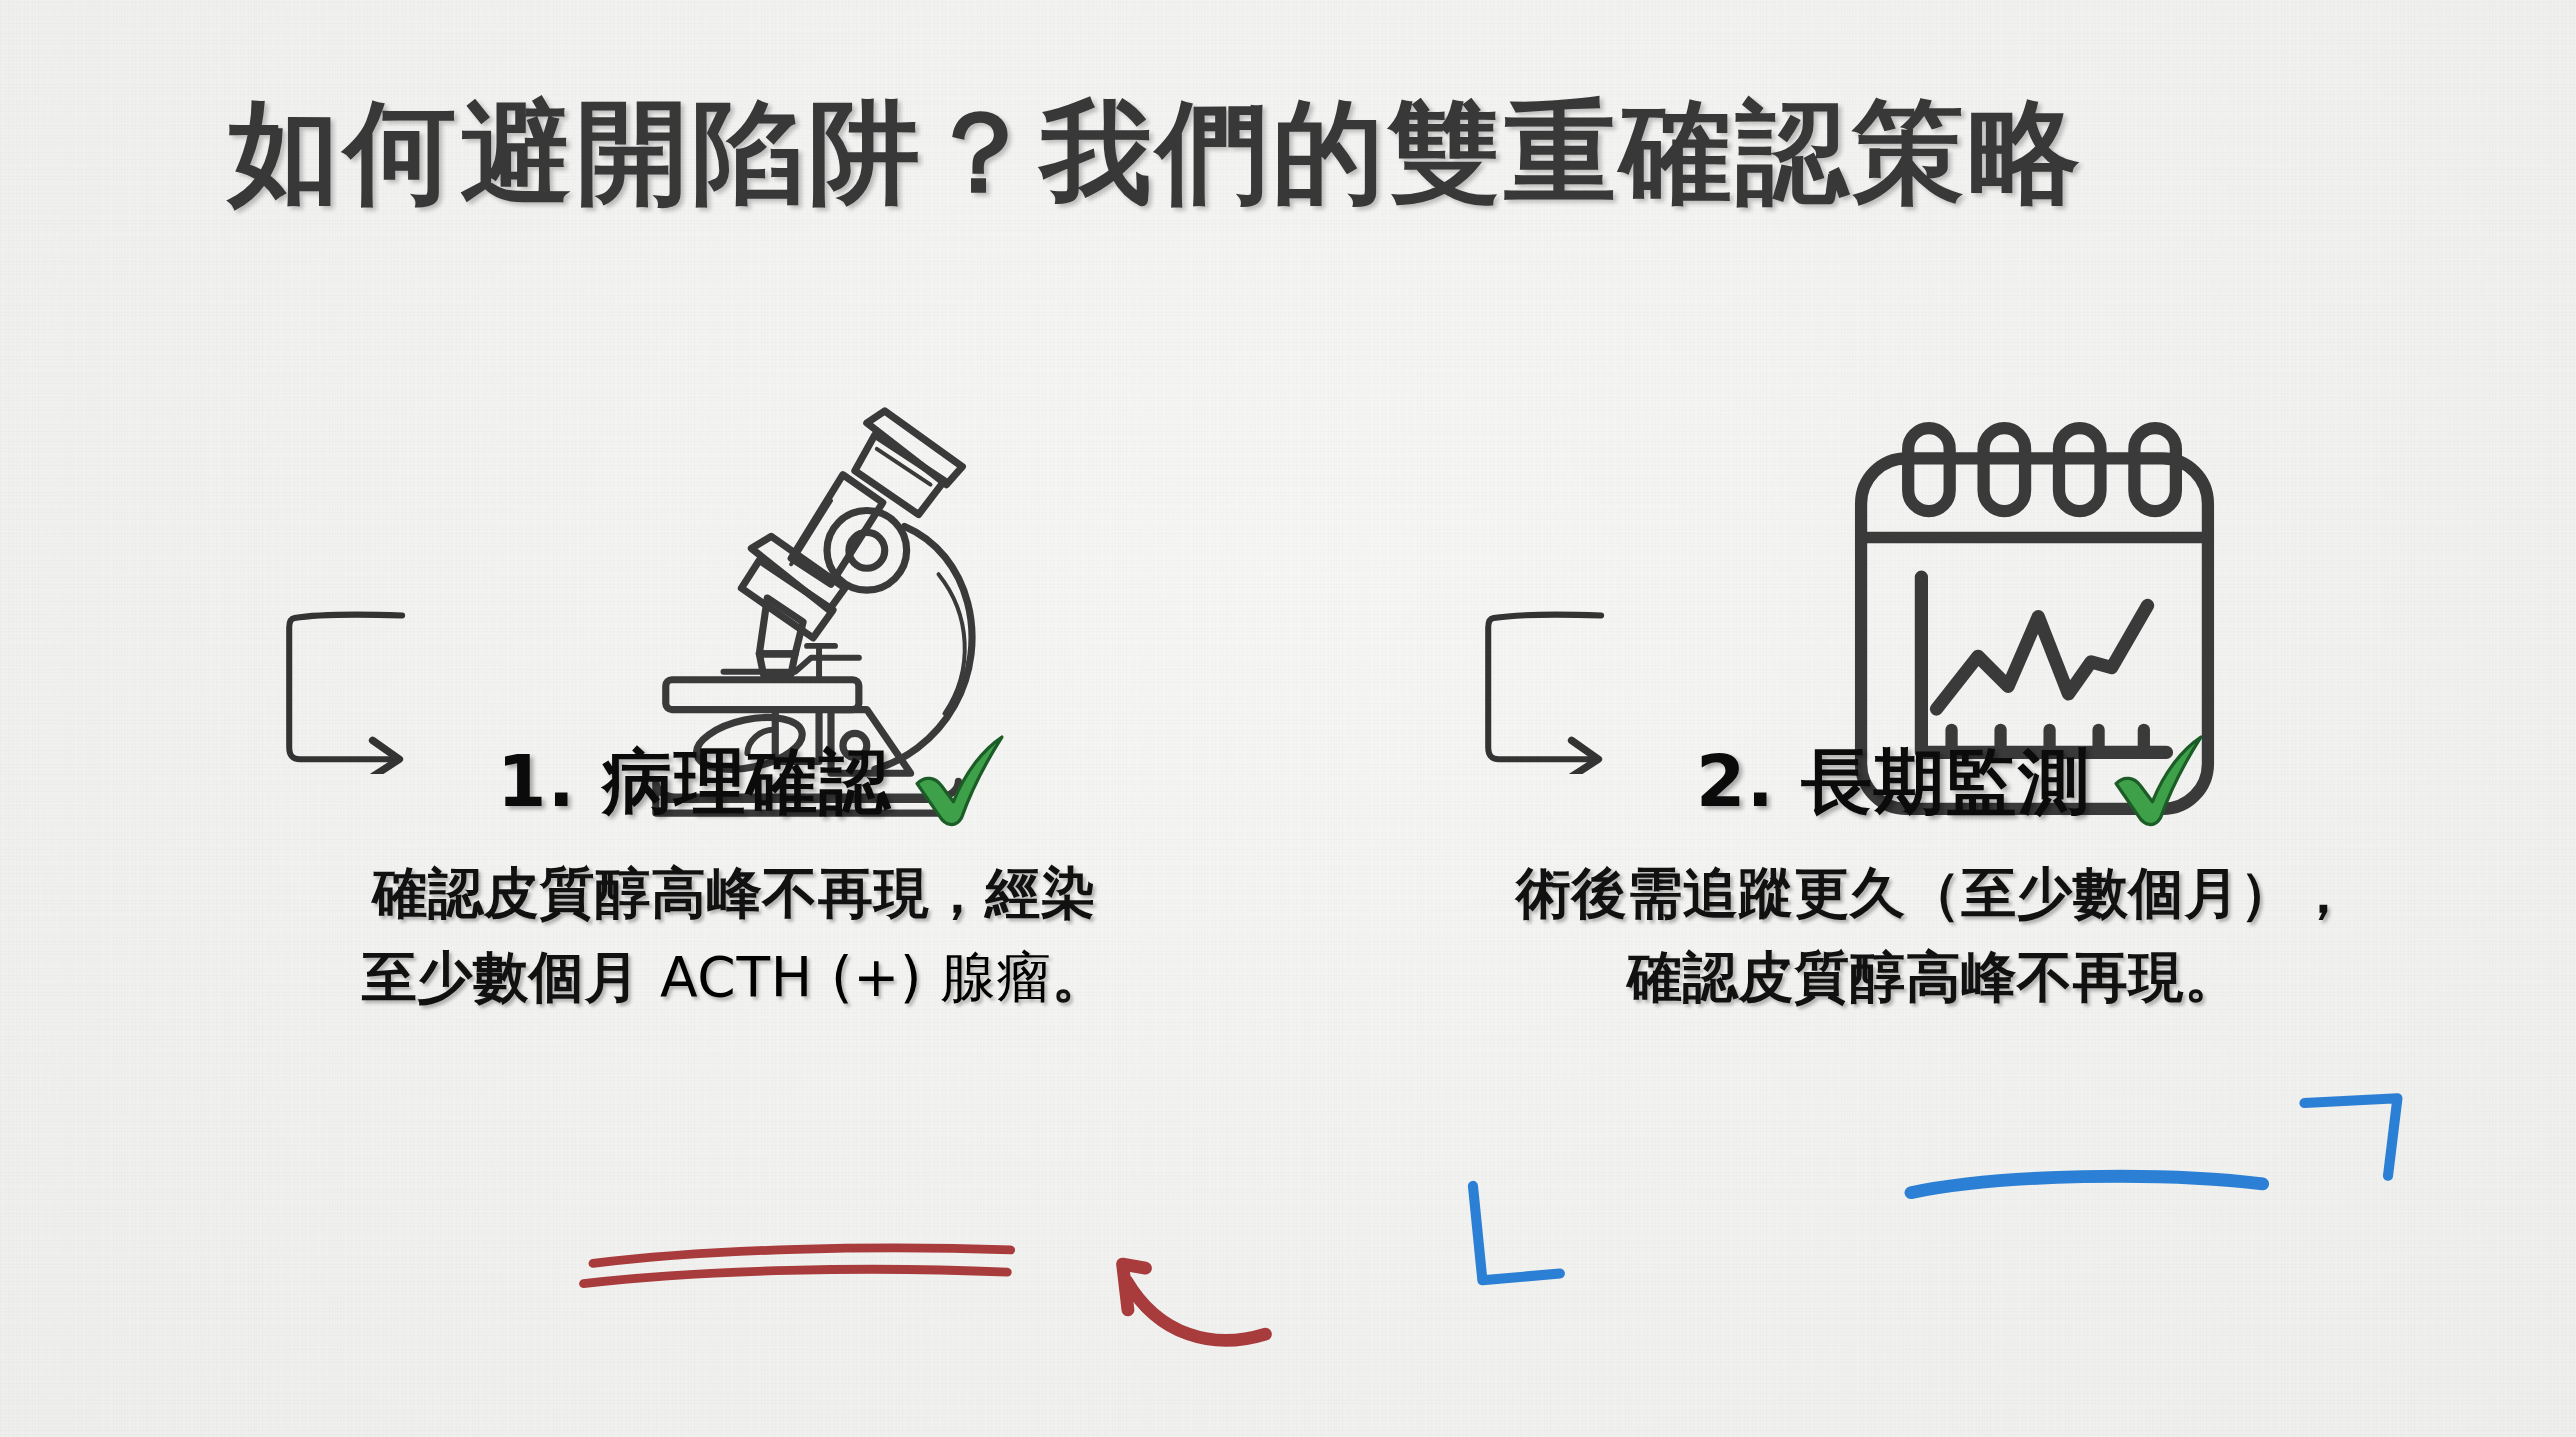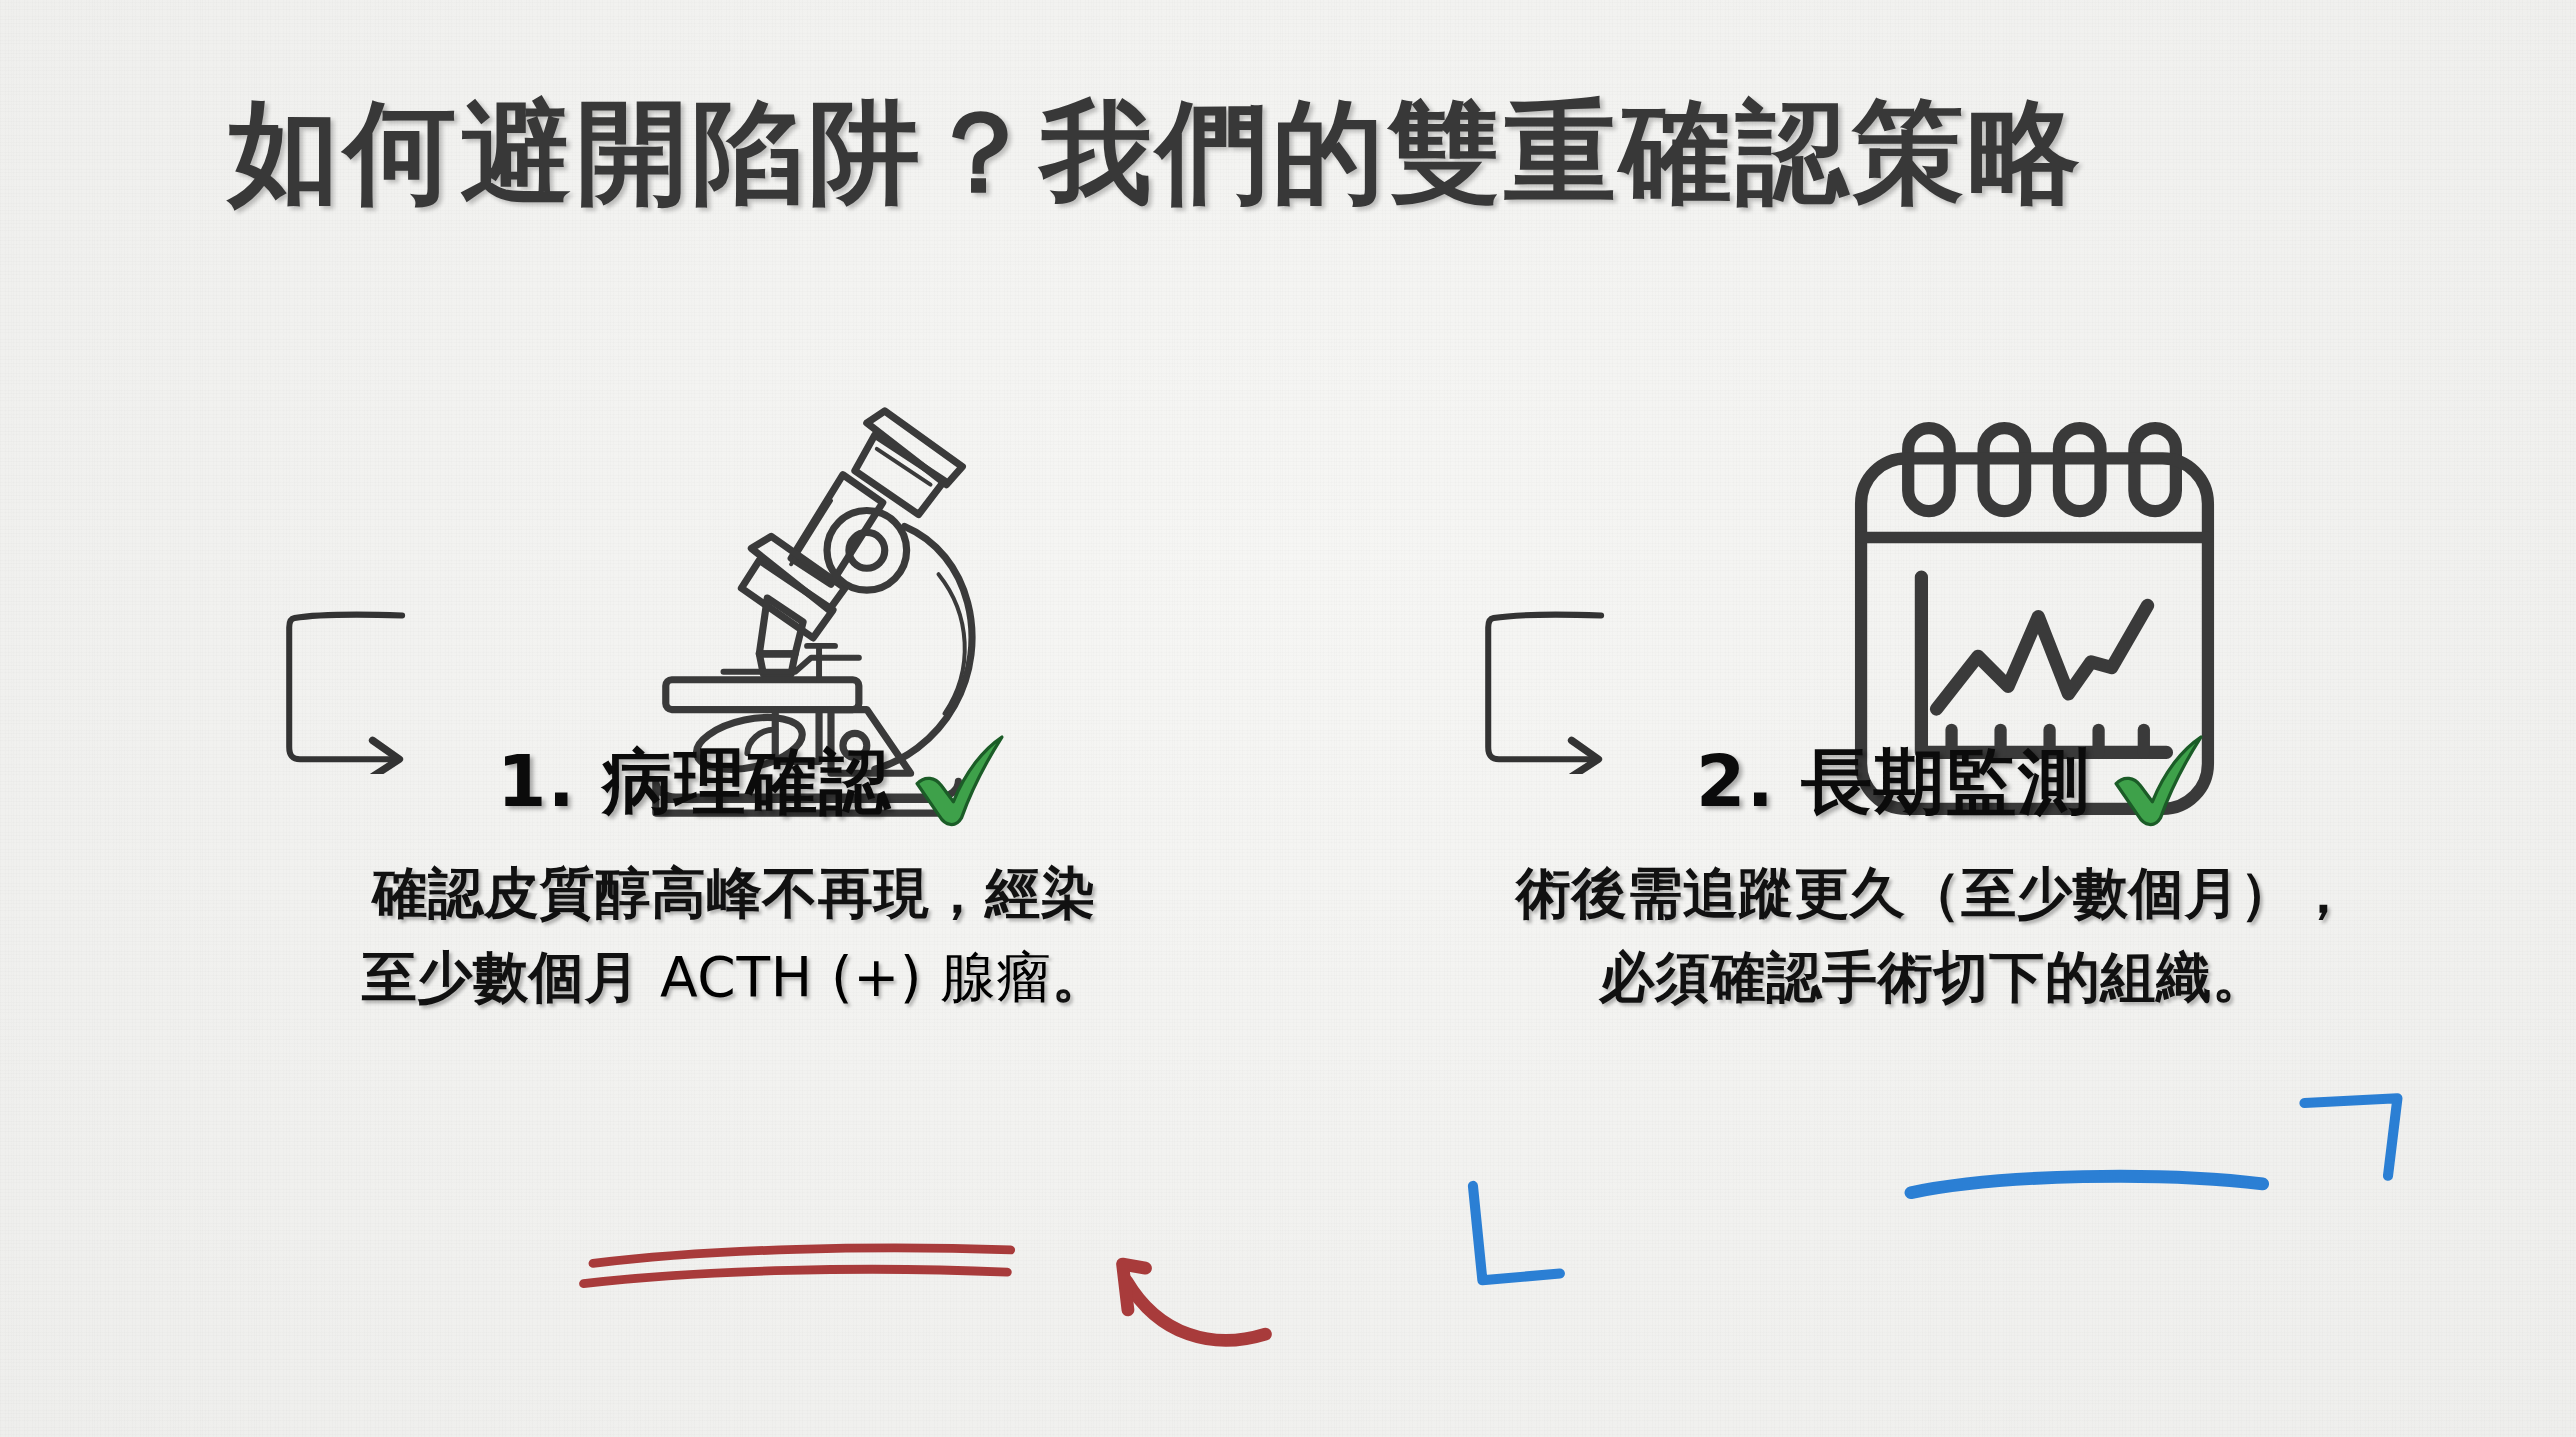--- a/index.html
+++ b/index.html
@@ -189,21 +189,21 @@
 
   <div class="heading-row">
     <span class="heading-txt">2. 長期監測</span>
     <svg class="check" viewBox="0 0 100 100">
       <path d="M8 52 C16 44 26 46 32 54 L44 70 C56 40 74 18 92 6 C78 28 62 58 52 86 C46 96 36 94 30 84 Z" fill="#3ea14a" stroke="#1b5c27" stroke-width="3.2" stroke-linejoin="round"></path>
     </svg>
   </div>
 
   <div class="body-txt">
     <span class="ln">術後需追蹤更久（至少數個月），</span>
-    <span class="ln">必須確認手術切下的組織。</span>
+    <span class="ln">確認皮質醇高峰不再現。</span>
   </div>
 </div>
 
 <svg id="annot" viewBox="0 0 3823 2134">
 
   <g>
     <path d="M880 1875 C1060 1853 1300 1848 1500 1855" fill="none" stroke="#a83b3b" stroke-width="13" stroke-linecap="round"></path>
     <path d="M866 1905 C1045 1884 1290 1879 1495 1888" fill="none" stroke="#a83b3b" stroke-width="13" stroke-linecap="round"></path>
   </g>
 

